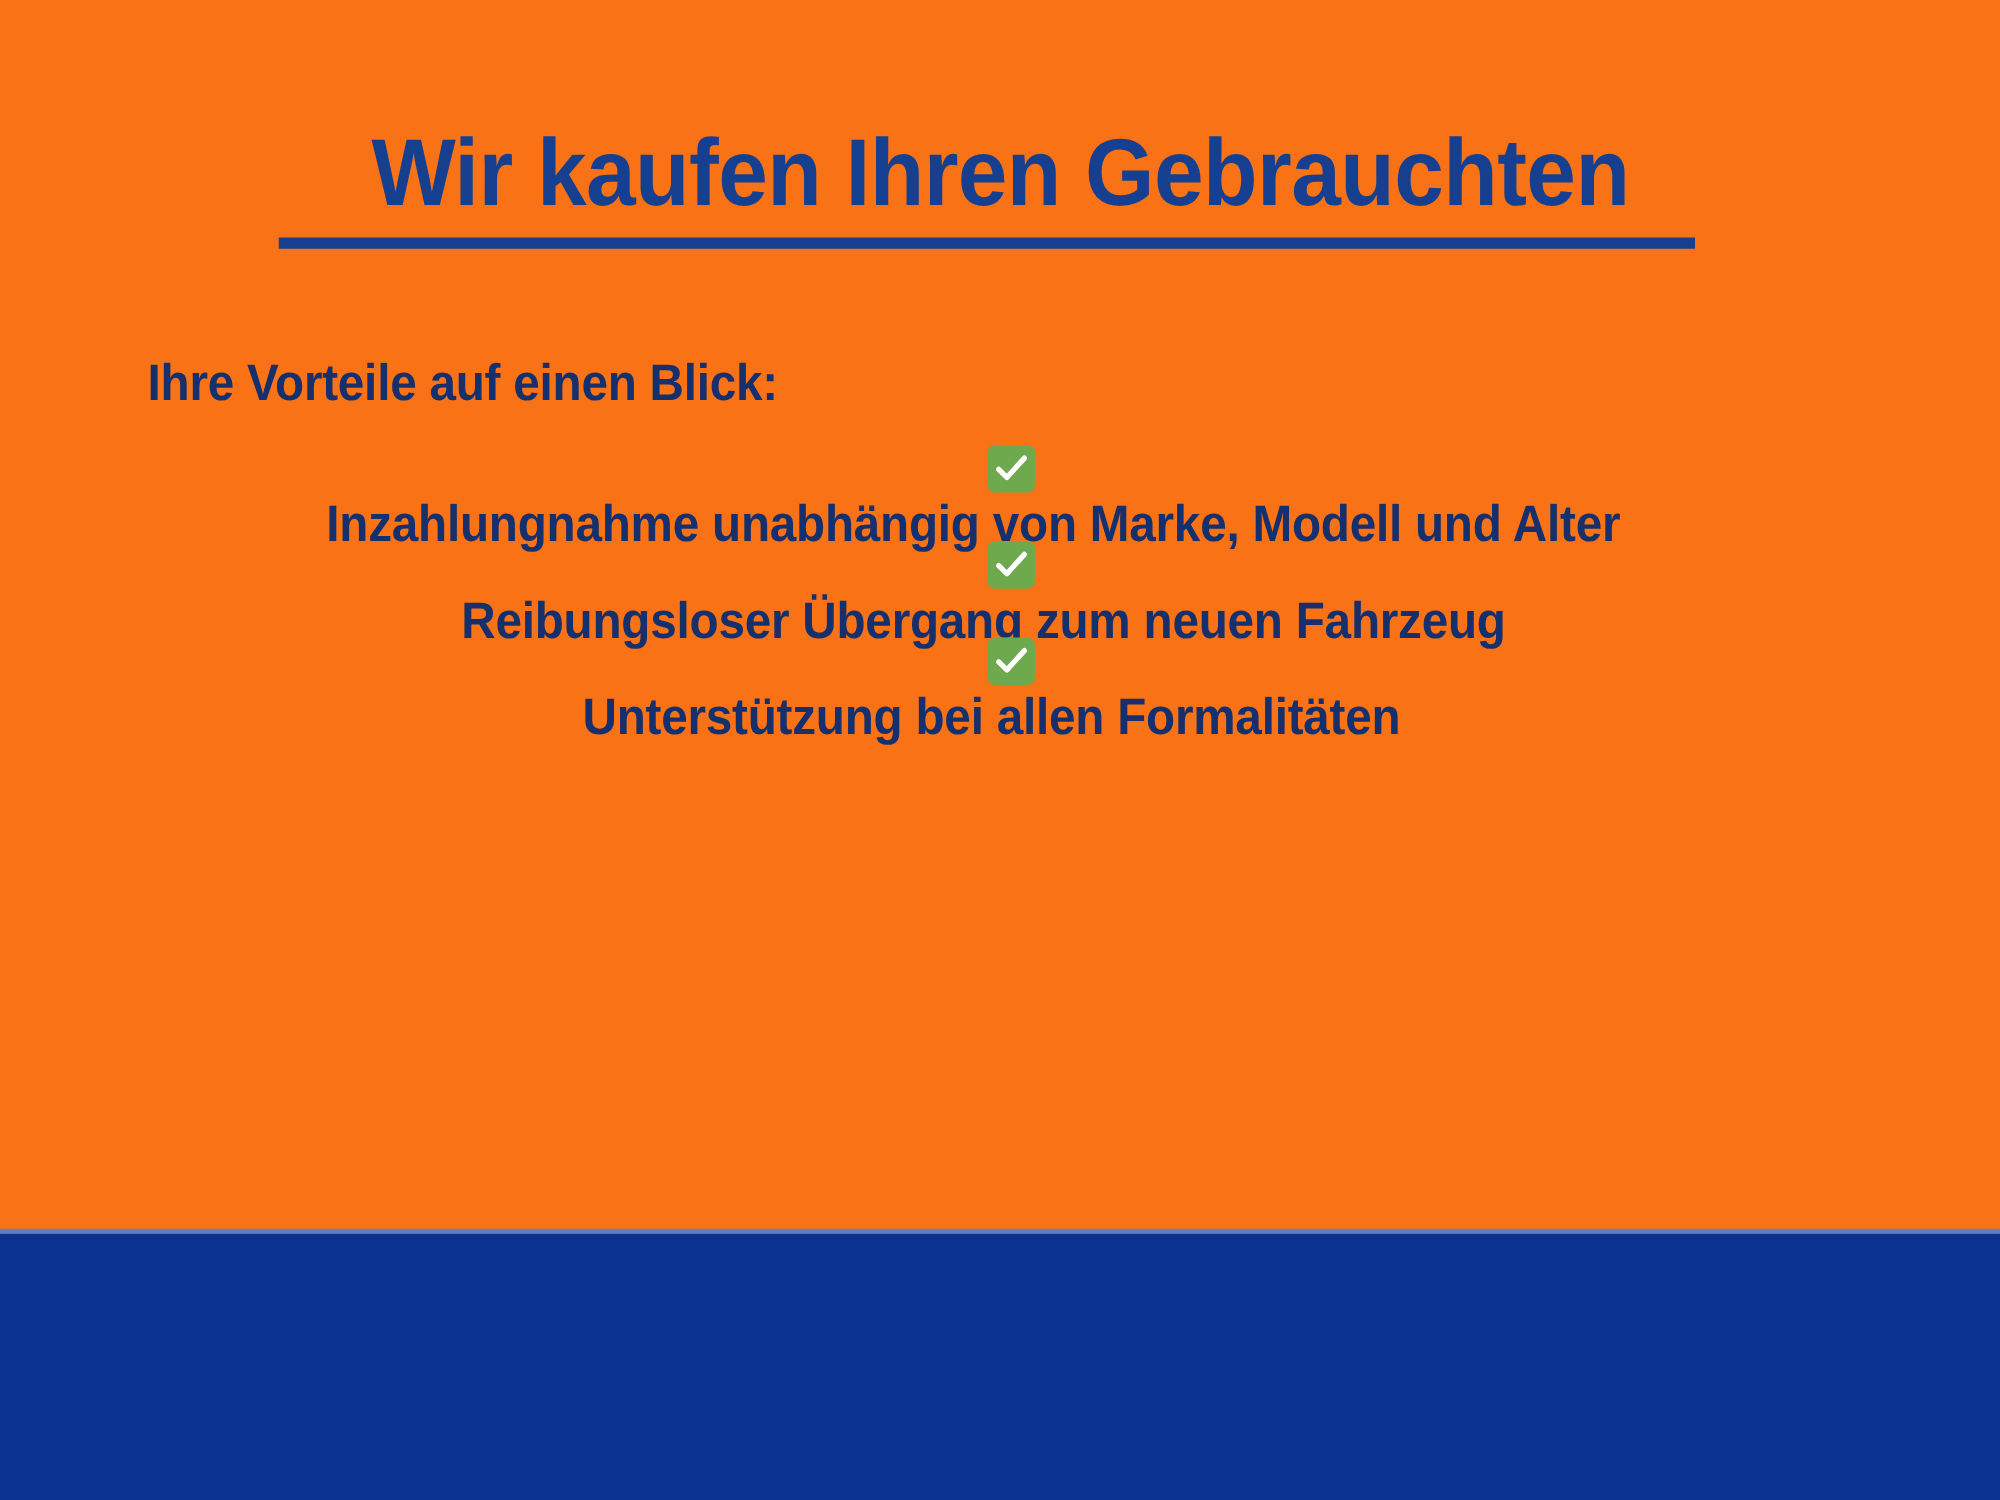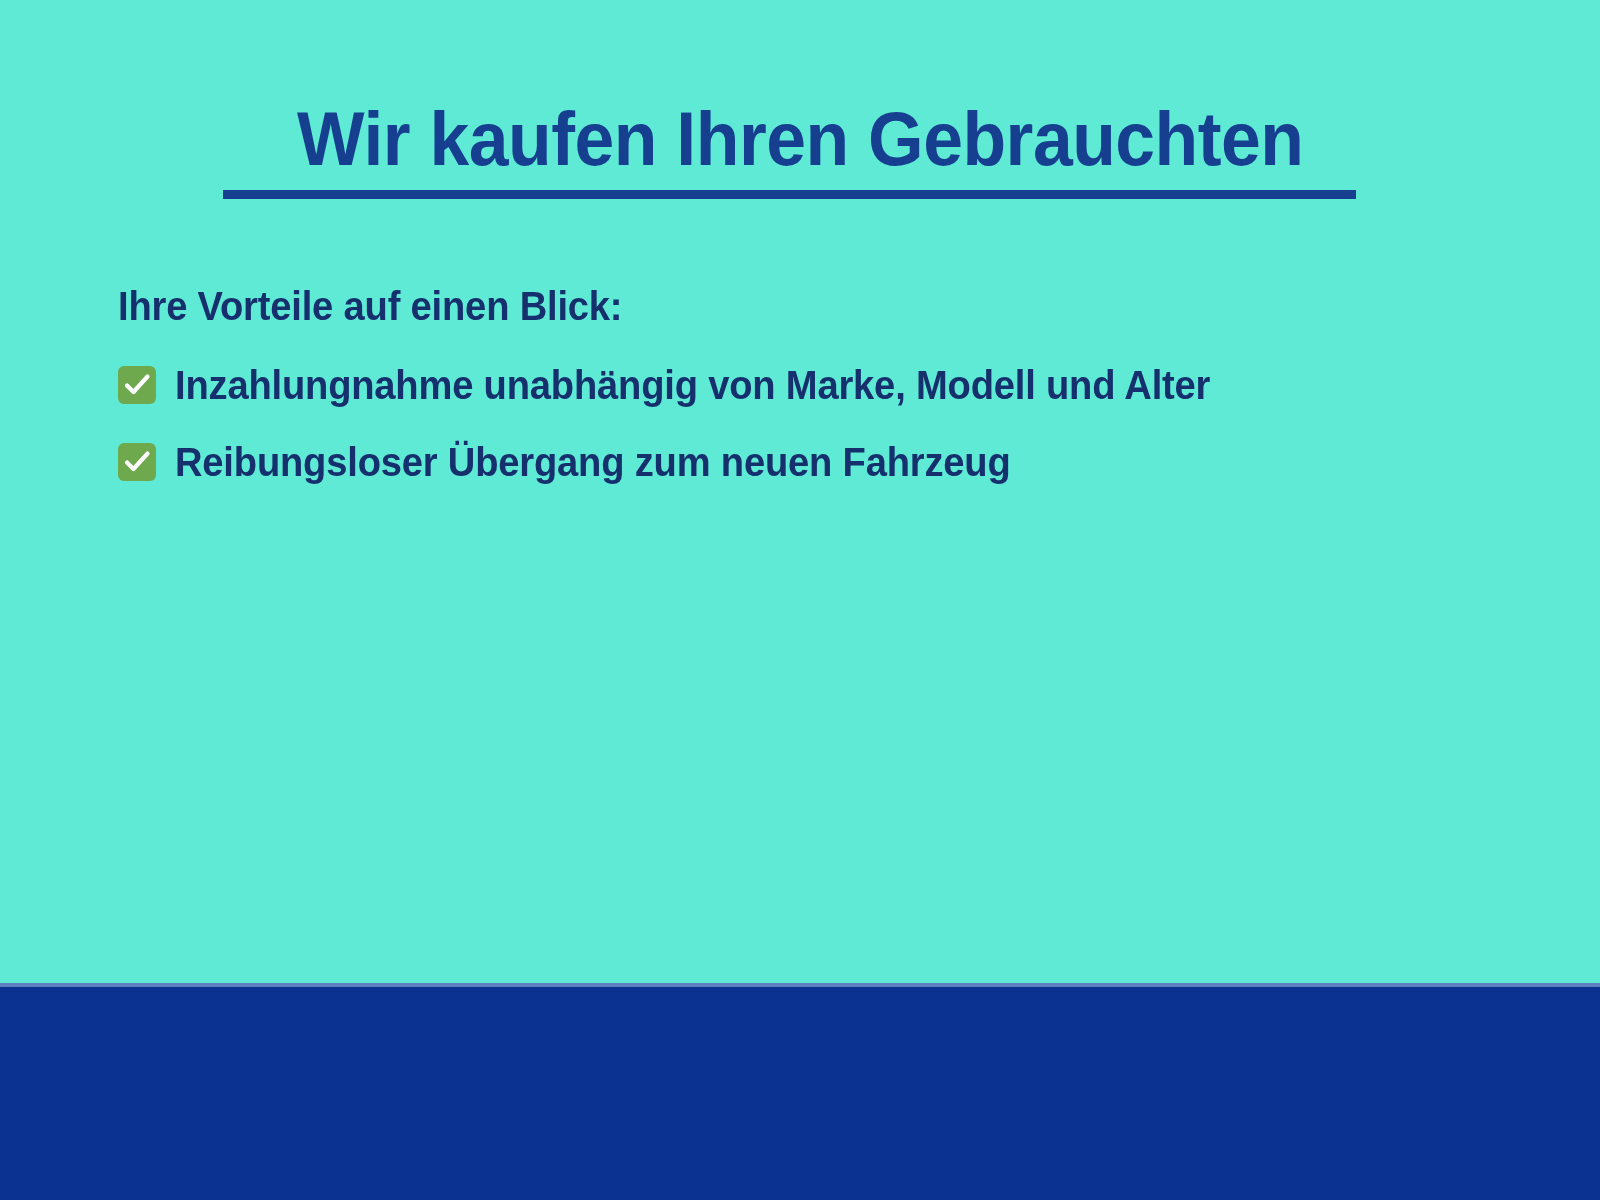--- a/index.html
+++ b/index.html
@@ -15,21 +15,21 @@
     font-family: "Liberation Sans", sans-serif;
     -webkit-font-smoothing: antialiased;
   }
 
   
   .sheet {
     position: absolute;
     left: 0; top: 0;
     width: 1600px;
     height: 987px;
-    background: #5eead4;
+    background: #f97316;
   }
 
   
   .headline-wrap {
     position: absolute;
     left: 0;
     top: 96px;
     width: 1600px;
     text-align: center;
   }
@@ -71,20 +71,21 @@
     transform: scaleX(0.93);
     transform-origin: left center;
     white-space: nowrap;
     margin-bottom: 24px;
   }
   .benefit-row {
     display: flex;
     align-items: center;
     height: 58px;
     margin-bottom: 19px;
+    flex-direction: column;
   }
   .check-box {
     flex: 0 0 auto;
     width: 38px;
     height: 38px;
     border-radius: 6px;
     background: #6fa94e;
     position: relative;
     margin-right: 19px;
   }
@@ -151,20 +152,28 @@
 
     <div class="benefit-row">
       <span class="check-box">
         <svg viewBox="0 0 30 30" aria-hidden="true">
           <path d="M5 15.5 L11.5 22 L25.5 6.5" fill="none" stroke="#ffffff" stroke-width="4.2" stroke-linecap="round" stroke-linejoin="round"></path>
         </svg>
       </span>
       <span class="benefit-text">Reibungsloser Übergang zum neuen Fahrzeug</span>
     </div>
 
+    <div class="benefit-row">
+      <span class="check-box">
+        <svg viewBox="0 0 30 30" aria-hidden="true">
+          <path d="M5 15.5 L11.5 22 L25.5 6.5" fill="none" stroke="#ffffff" stroke-width="4.2" stroke-linecap="round" stroke-linejoin="round"></path>
+        </svg>
+      </span>
+      <span class="benefit-text">Unterstützung bei allen Formalitäten</span>
+    </div>
 
   </div>
 </div>
 
 <div class="band-hairline"></div>
 <div class="band">
 
   
 
   

